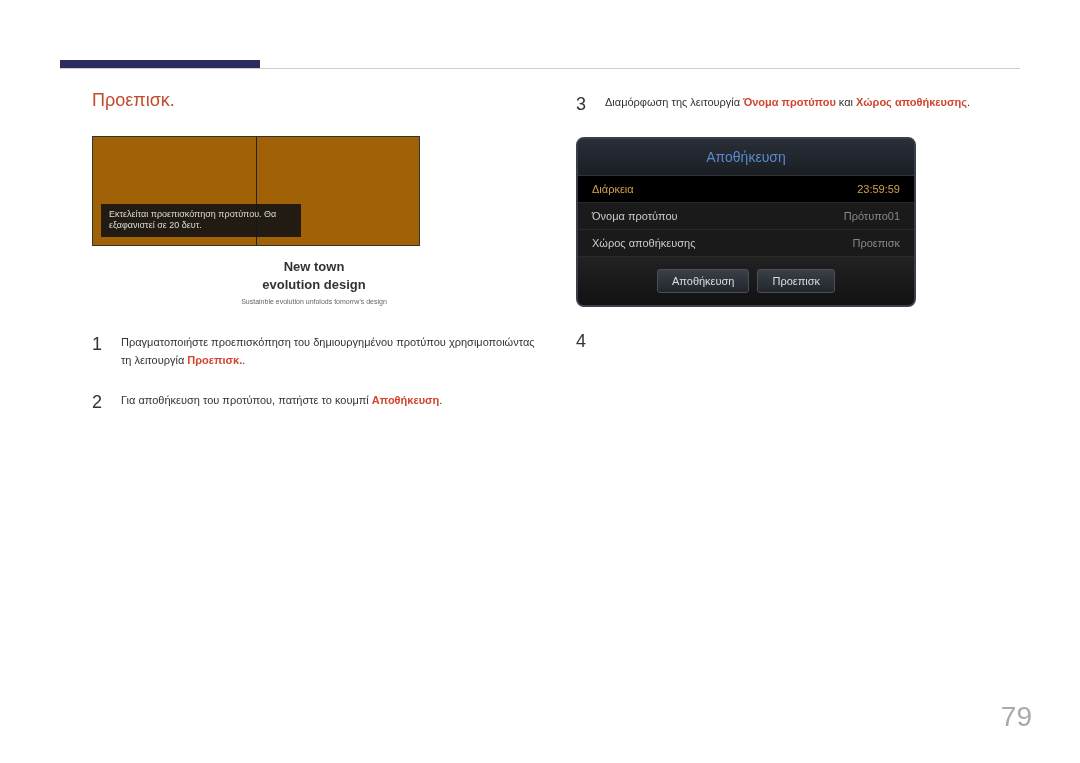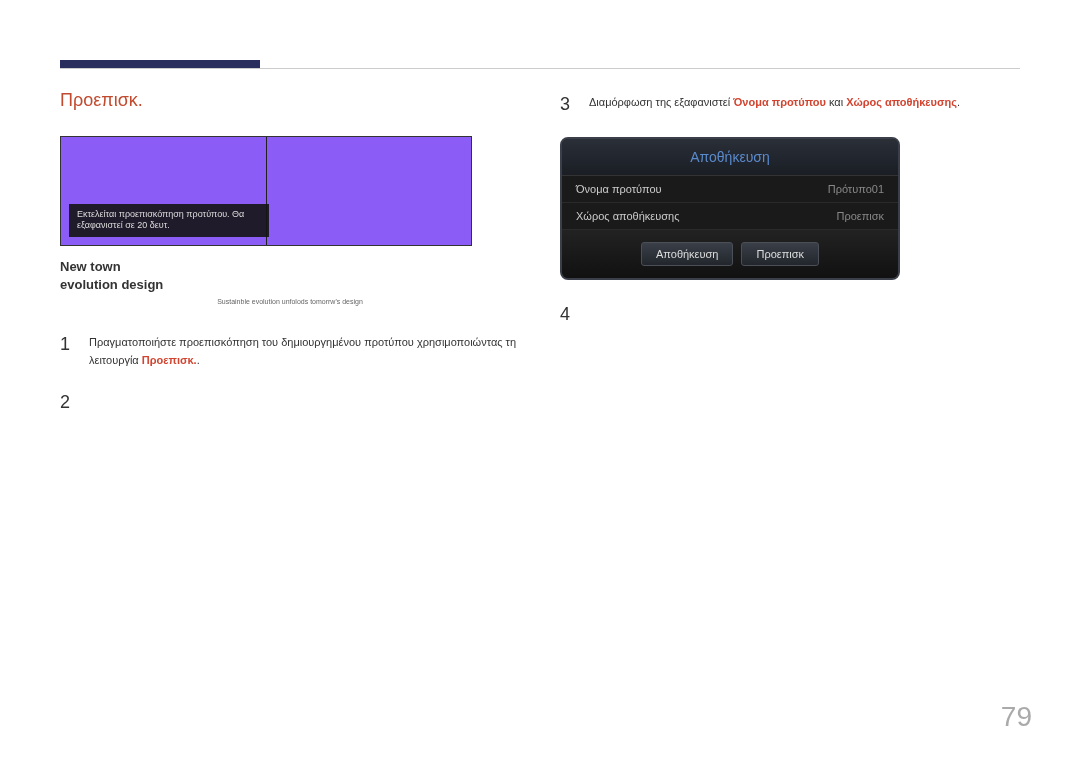--- a/index.html
+++ b/index.html
@@ -4,30 +4,30 @@
 <style>
   * { box-sizing: border-box; margin: 0; padding: 0; }
   html, body { width: 1080px; height: 763px; font-family: Arial, sans-serif; background: #fff; color: #333; }
   
   .page { width: 1080px; height: 763px; position: relative; padding: 40px 60px 40px 60px; }
   
   .header-rule { position: absolute; top: 68px; left: 60px; right: 60px; height: 1px; background: #ccc; }
   .header-block { position: absolute; top: 60px; left: 60px; width: 200px; height: 8px; background: #2a2e5e; }
   
   .content { display: flex; gap: 40px; margin-top: 50px; }
-  .left-col { flex: 1; }
+  .left-col { flex: 1; margin-left: 32px; }
   .right-col { flex: 1; }
   
   .section-title { color: #c24a2f; font-size: 18px; font-weight: 500; margin-bottom: 25px; }
   
-  .preview-box { width: 412px; height: 110px; background: #8b5cf6; border: 1px solid #333; position: relative; margin-bottom: 10px; }
+  .preview-box { width: 328px; height: 110px; background: #a16207; border: 1px solid #333; position: relative; margin-bottom: 10px; }
   .preview-inner-divider { position: absolute; left: 50%; top: 0; bottom: 0; width: 1px; background: #222; }
   .preview-caption-box { position: absolute; bottom: 8px; left: 8px; background: rgba(20,20,20,0.9); color: #ddd; font-size: 9px; padding: 5px 8px; line-height: 1.3; width: 200px; }
   
-  .caption-block { font-weight: bold; font-size: 13px; line-height: 1.4; margin-top: 12px; }
+  .caption-block { text-align: center; font-weight: bold; font-size: 13px; line-height: 1.4; margin-top: 12px; }
   .caption-sub { text-align: center; font-size: 7px; color: #666; margin-top: 4px; margin-bottom: 25px; }
   
   .step { display: flex; align-items: flex-start; gap: 15px; margin-bottom: 18px; font-size: 11px; line-height: 1.6; }
   .step-num { font-size: 18px; font-weight: 300; color: #333; min-width: 14px; }
   .step-text { padding-top: 4px; }
   .kw { color: #d2442f; font-weight: bold; }
   
   
   .dialog { width: 340px; background: #1a1a1a; border: 2px solid #3a3f4a; border-radius: 8px; overflow: hidden; margin: 10px 0 20px 0; }
   .dialog-title { text-align: center; color: #5a8acc; font-size: 14px; padding: 10px 0; background: linear-gradient(#2a2f38, #1a1d24); border-bottom: 1px solid #333; }
@@ -66,34 +66,41 @@
 
       <div class="step">
         <div class="step-num">1</div>
         <div class="step-text">
           <span>Πραγματοποιήστε προεπισκόπηση του δημιουργημένου προτύπου χρησιμοποιώντας τη λειτουργία </span><span class="kw">Προεπισκ.</span><span>.</span>
         </div>
       </div>
 
       <div class="step">
         <div class="step-num">2</div>
+        <div class="step-text">
+          <span>Για αποθήκευση του προτύπου, πατήστε το κουμπί </span><span class="kw">Αποθήκευση</span><span>.</span>
+        </div>
       </div>
     </div>
 
     <div class="right-col">
       <div class="step">
         <div class="step-num">3</div>
         <div class="step-text">
-          <span>Διαμόρφωση της εξαφανιστεί </span><span class="kw">Όνομα προτύπου</span><span> και </span><span class="kw">Χώρος αποθήκευσης</span><span>.</span>
+          <span>Διαμόρφωση της λειτουργία </span><span class="kw">Όνομα προτύπου</span><span> και </span><span class="kw">Χώρος αποθήκευσης</span><span>.</span>
         </div>
       </div>
 
       <div class="dialog">
         <div class="dialog-title">Αποθήκευση</div>
 
+        <div class="dialog-row sel">
+          <span class="row-label">Διάρκεια</span>
+          <span class="row-value">23:59:59</span>
+        </div>
         <div class="dialog-row">
           <span class="row-label">Όνομα προτύπου</span>
           <span class="row-value">Πρότυπο01</span>
         </div>
         <div class="dialog-row">
           <span class="row-label">Χώρος αποθήκευσης</span>
           <span class="row-value">Προεπισκ</span>
         </div>
 
         <div class="dialog-footer">

